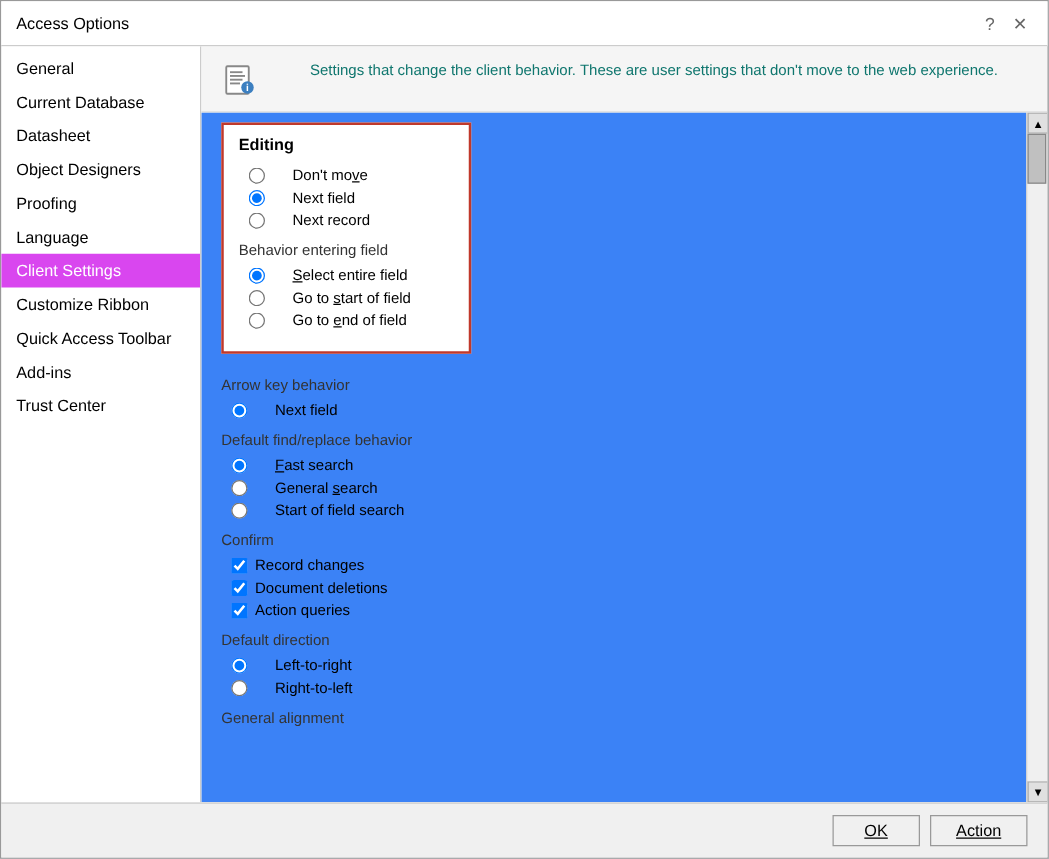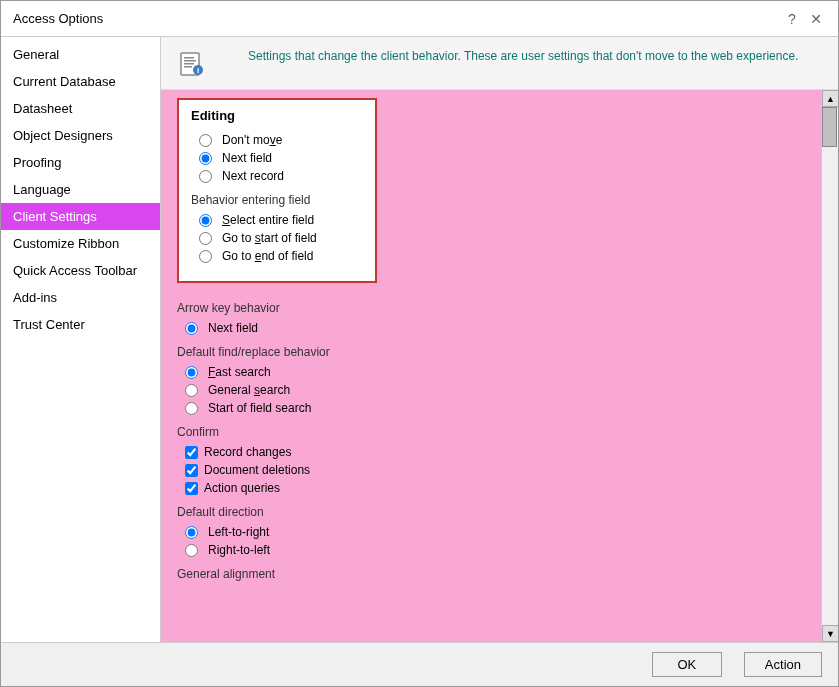--- a/index.html
+++ b/index.html
@@ -110,21 +110,21 @@
       font-size: 12px;
       color: #0f766e;
       line-height: 1.5;
       margin-left: 29px;
     }
 
     .main-content {
       flex: 1;
       overflow-y: auto;
       padding: 8px 16px;
-      background: #f9a8d4;
+      background: #3b82f6;
     }
 
     .section-box {
       border: 2px solid #c0392b;
       padding: 8px 12px;
       margin-bottom: 12px;
       background: #fff;
       display: inline-block;
       min-width: 200px;
     }
@@ -141,21 +141,21 @@
 
     .option-label {
       font-size: 12px;
       color: #333;
       margin-bottom: 4px;
     }
 
     .radio-option {
       display: flex;
       align-items: flex-end;
-      gap: 10px;
+      gap: 22px;
       padding: 2px 0;
       padding-left: 8px;
     }
 
     .radio-option input[type="radio"] {
       margin: 0;
       cursor: pointer;
     }
 
     .radio-option label {
@@ -192,23 +192,24 @@
       flex: 1;
       overflow: hidden;
     }
 
     .dialog-footer {
       border-top: 1px solid #ccc;
       padding: 8px 16px;
       background: #f0f0f0;
       display: flex;
       justify-content: flex-end;
-      gap: 22px;
+      gap: 8px;
       height: 44px;
       align-items: center;
+      text-decoration: underline;
     }
 
     .footer-btn {
       padding: 4px 20px;
       font-size: 13px;
       border: 1px solid #999;
       background: #f0f0f0;
       cursor: pointer;
       min-width: 70px;
     }

